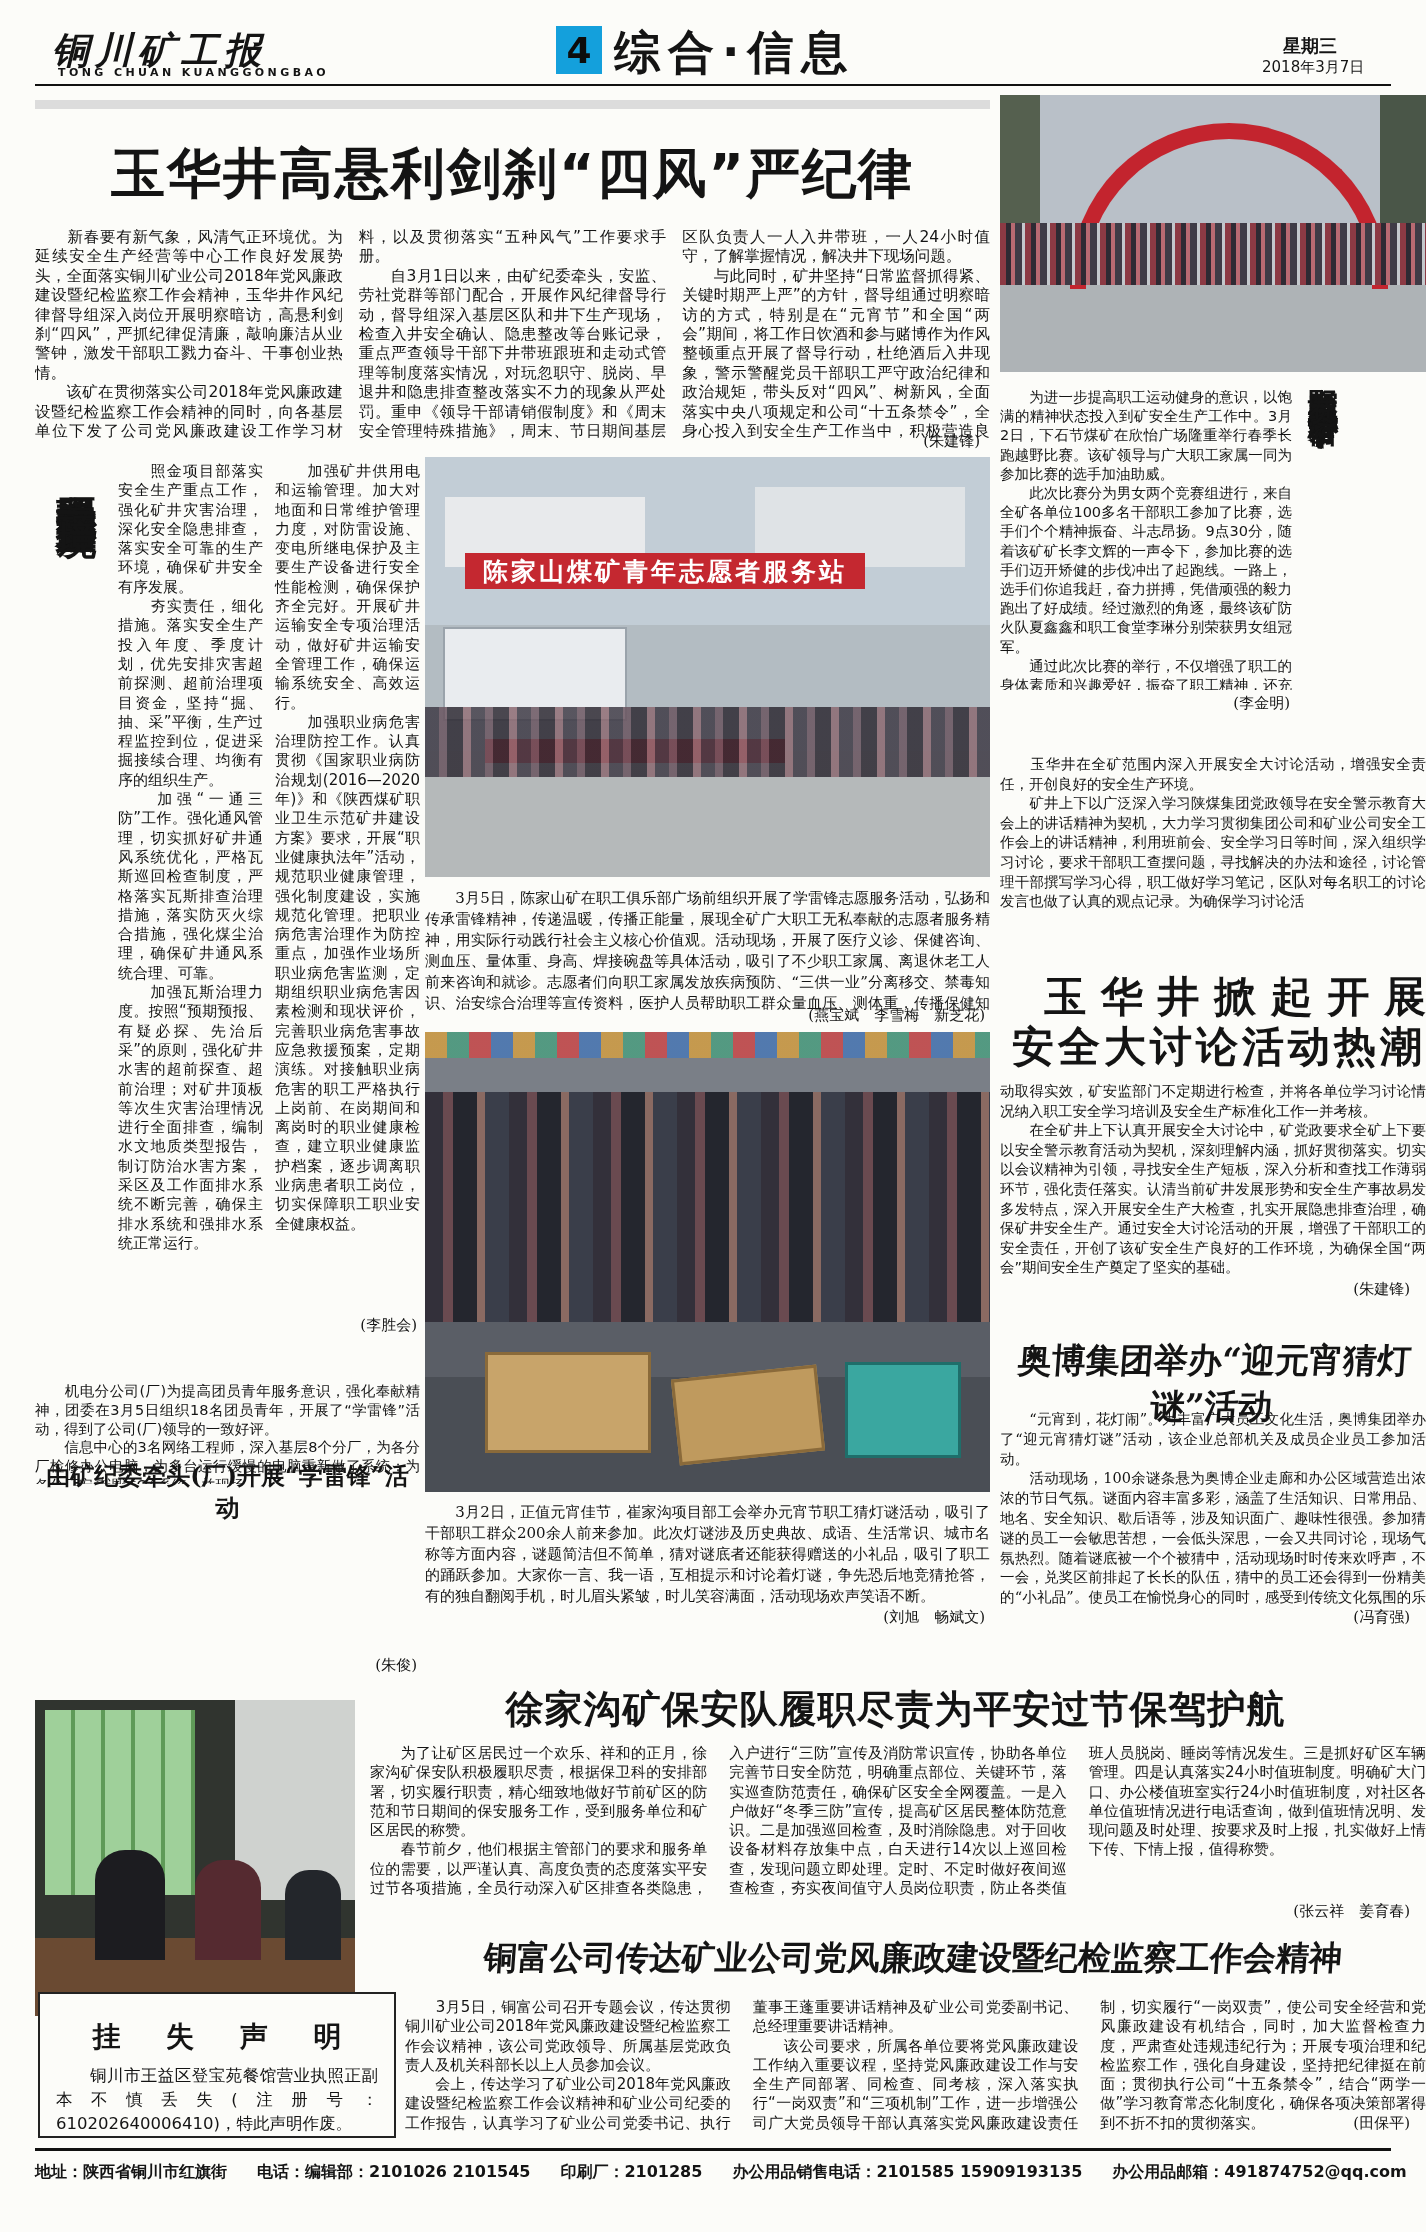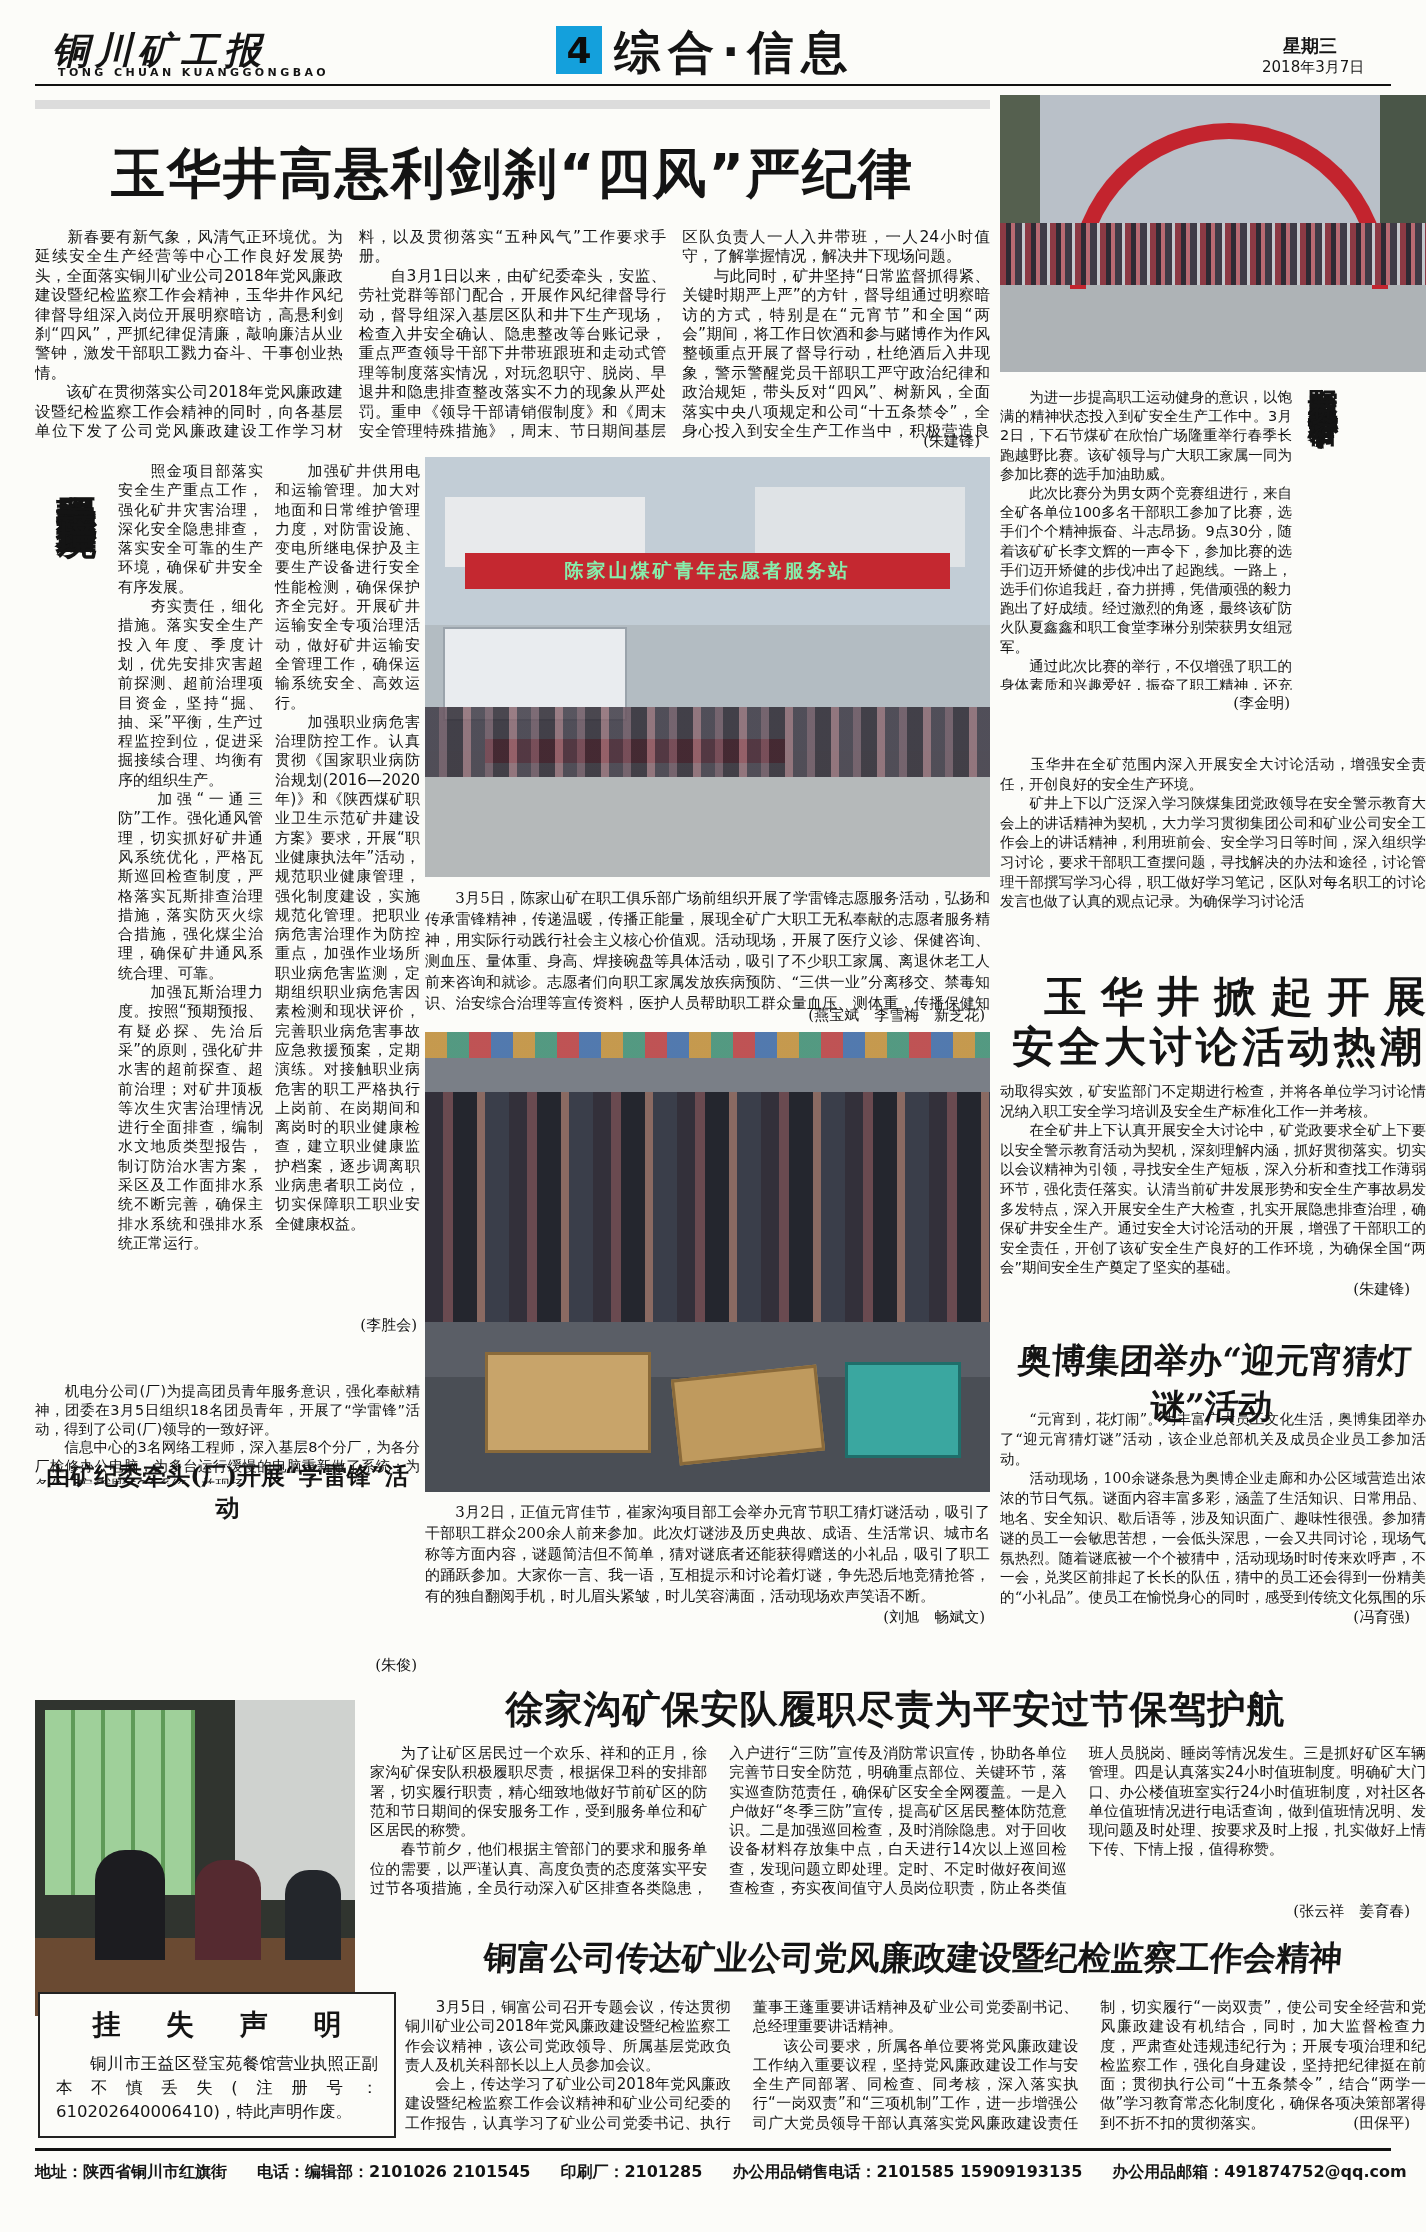--- a/index.html
+++ b/index.html
@@ -80,21 +80,21 @@
 　　夯实责任，细化措施。落实安全生产投入年度、季度计划，优先安排灾害超前探测、超前治理项目资金，坚持“掘、抽、采”平衡，生产过程监控到位，促进采掘接续合理、均衡有序的组织生产。
 　　加强“一通三防”工作。强化通风管理，切实抓好矿井通风系统优化，严格瓦斯巡回检查制度，严格落实瓦斯排查治理措施，落实防灭火综合措施，强化煤尘治理，确保矿井通风系统合理、可靠。
 　　加强瓦斯治理力度。按照“预期预报、有疑必探、先治后采”的原则，强化矿井水害的超前探查、超前治理；对矿井顶板等次生灾害治理情况进行全面排查，编制水文地质类型报告，制订防治水害方案，采区及工作面排水系统不断完善，确保主排水系统和强排水系统正常运行。
 　　加强矿井供用电和运输管理。加大对地面和日常维护管理力度，对防雷设施、变电所继电保护及主要生产设备进行安全性能检测，确保保护齐全完好。开展矿井运输安全专项治理活动，做好矿井运输安全管理工作，确保运输系统安全、高效运行。
 　　加强职业病危害治理防控工作。认真贯彻《国家职业病防治规划(2016—2020年)》和《陕西煤矿职业卫生示范矿井建设方案》要求，开展“职业健康执法年”活动，规范职业健康管理，强化制度建设，实施规范化管理。把职业病危害治理作为防控重点，加强作业场所职业病危害监测，定期组织职业病危害因素检测和现状评价，完善职业病危害事故应急救援预案，定期演练。对接触职业病危害的职工严格执行上岗前、在岗期间和离岗时的职业健康检查，建立职业健康监护档案，逐步调离职业病患者职工岗位，切实保障职工职业安全健康权益。</div>
   <div class="abs byline" style="left:262px;top:1316px;width:155px;">(李胜会)</div>
 
   <div class="abs photo" style="left:425px;top:457px;width:565px;height:420px;background:linear-gradient(#c2cdd6 0 40%,#b3bcc2 40% 70%,#b5b9ba 70%);">
     <div class="abs" style="left:20px;top:40px;width:200px;height:70px;background:#e8eaec;"></div>
     <div class="abs" style="left:330px;top:30px;width:210px;height:80px;background:#dfe3e6;"></div>
-    <div class="abs" style="left:40px;top:96px;width:485px;height:36px;background:#c42830;color:#86efac;font-weight:bold;font-size:19px;display:flex;align-items:center;justify-content:center;letter-spacing:3px;">陈家山煤矿青年志愿者服务站</div>
+    <div class="abs" style="left:40px;top:96px;width:400px;height:36px;background:#c42830;color:#ffffff;font-weight:bold;font-size:25px;display:flex;align-items:center;justify-content:center;letter-spacing:3px;">陈家山煤矿青年志愿者服务站</div>
     <div class="abs" style="left:18px;top:170px;width:180px;height:90px;background:#e9ecef;border:2px solid #9aa3ab;"></div>
     <div class="abs" style="left:60px;top:282px;width:300px;height:24px;background:#c42830;"></div>
     <div class="abs" style="left:0;top:250px;width:565px;height:70px;background:repeating-linear-gradient(90deg,#3f3b46 0 14px,#6a5560 14px 22px,#2e2a33 22px 38px,#8c6a72 38px 46px);opacity:.85;"></div>
   </div>
   <div class="abs jt caption" style="left:425px;top:888px;width:565px;height:122px;font-size:15px;line-height:21px;">　　3月5日，陈家山矿在职工俱乐部广场前组织开展了学雷锋志愿服务活动，弘扬和传承雷锋精神，传递温暖，传播正能量，展现全矿广大职工无私奉献的志愿者服务精神，用实际行动践行社会主义核心价值观。活动现场，开展了医疗义诊、保健咨询、测血压、量体重、身高、焊接碗盘等具体活动，吸引了不少职工家属、离退休老工人前来咨询和就诊。志愿者们向职工家属发放疾病预防、“三供一业”分离移交、禁毒知识、治安综合治理等宣传资料，医护人员帮助职工群众量血压、测体重，传播保健知识，机电车间职工拿起手中电烙铁认真细致地焊补锅、碗、盆等器具。活动当天，共发放保健书籍、宣传画册550余本，饮水杯200多个，小礼物260多盒，焊接破损碗盆100多件，义诊300人次，志愿者的服务精神受到了广大职工家属的纷纷点赞。</div>
   <div class="abs byline" style="left:640px;top:1006px;width:345px;">(燕宝斌　李雪梅　新芝花)</div>
 
   <div class="abs photo" style="left:425px;top:1032px;width:565px;height:460px;background:linear-gradient(#7a7f87 0 30%,#5a5e66 30% 75%,#4a4e55 75%);">
     <div class="abs" style="left:0;top:0;width:565px;height:26px;background:repeating-linear-gradient(90deg,#d8a040 0 22px,#4aa080 22px 44px,#d04848 44px 66px,#4878b8 66px 88px);opacity:.8;"></div>
     <div class="abs" style="left:0;top:60px;width:565px;height:230px;background:repeating-linear-gradient(90deg,#33303a 0 18px,#6a4a50 18px 28px,#24262e 28px 52px,#8a6a62 52px 60px,#3a3e4a 60px 84px);"></div>
@@ -124,21 +124,21 @@
 　　春节前夕，他们根据主管部门的要求和服务单位的需要，以严谨认真、高度负责的态度落实平安过节各项措施，全员行动深入矿区排查各类隐患，入户进行“三防”宣传及消防常识宣传，协助各单位完善节日安全防范，明确重点部位、关键环节，落实巡查防范责任，确保矿区安全全网覆盖。一是入户做好“冬季三防”宣传，提高矿区居民整体防范意识。二是加强巡回检查，及时消除隐患。对于回收设备材料存放集中点，白天进行14次以上巡回检查，发现问题立即处理。定时、不定时做好夜间巡查检查，夯实夜间值守人员岗位职责，防止各类值班人员脱岗、睡岗等情况发生。三是抓好矿区车辆管理。四是认真落实24小时值班制度。明确矿大门口、办公楼值班室实行24小时值班制度，对社区各单位值班情况进行电话查询，做到值班情况明、发现问题及时处理、按要求及时上报，扎实做好上情下传、下情上报，值得称赞。</div>
   <div class="abs byline" style="left:1230px;top:1902px;width:180px;">(张云祥　姜育春)</div>
 
   <div class="abs h-script serif" style="left:400px;top:1936px;width:1026px;font-size:33px;text-align:center;">铜富公司传达矿业公司党风廉政建设暨纪检监察工作会精神</div>
   <div class="abs jt cols3" style="left:405px;top:1998px;width:1021px;height:138px;font-size:15px;line-height:19.3px;">　　3月5日，铜富公司召开专题会议，传达贯彻铜川矿业公司2018年党风廉政建设暨纪检监察工作会议精神，该公司党政领导、所属基层党政负责人及机关科部长以上人员参加会议。
 　　会上，传达学习了矿业公司2018年党风廉政建设暨纪检监察工作会议精神和矿业公司纪委的工作报告，认真学习了矿业公司党委书记、执行董事王蓬重要讲话精神及矿业公司党委副书记、总经理重要讲话精神。
 　　该公司要求，所属各单位要将党风廉政建设工作纳入重要议程，坚持党风廉政建设工作与安全生产同部署、同检查、同考核，深入落实执行“一岗双责”和“三项机制”工作，进一步增强公司广大党员领导干部认真落实党风廉政建设责任制，切实履行“一岗双责”，使公司安全经营和党风廉政建设有机结合，同时，加大监督检查力度，严肃查处违规违纪行为；开展专项治理和纪检监察工作，强化自身建设，坚持把纪律挺在前面；贯彻执行公司“十五条禁令”，结合“两学一做”学习教育常态化制度化，确保各项决策部署得到不折不扣的贯彻落实。</div>
   <div class="abs byline" style="left:1230px;top:2114px;width:180px;">(田保平)</div>
 
   <div class="abs notice" style="left:38px;top:1992px;width:354px;height:142px;">
-    <div style="text-align:center;font-size:28px;font-weight:bold;letter-spacing:18px;margin-top:12px;text-indent:18px;">挂 失 声 明</div>
+    <div style="text-align:center;font-size:28px;font-weight:bold;letter-spacing:18px;margin-top:24px;text-indent:18px;">挂 失 声 明</div>
     <div class="jt" style="margin:8px 16px 0 16px;font-size:16.5px;line-height:24px;">　　铜川市王益区登宝苑餐馆营业执照正副本不慎丢失(注册号：610202640006410)，特此声明作废。</div>
   </div>
 
   <div class="abs rule" style="left:35px;top:2148px;width:1356px;height:3px;"></div>
   <div class="abs" style="left:35px;top:2162px;width:1356px;display:flex;gap:30px;font-size:16px;font-weight:bold;white-space:nowrap;">
     <span>地址：陕西省铜川市红旗街</span>
     <span>电话：编辑部：2101026 2101545</span>
     <span>印刷厂：2101285</span>
     <span>办公用品销售电话：2101585 15909193135</span>
     <span>办公用品邮箱：491874752@qq.com</span>

